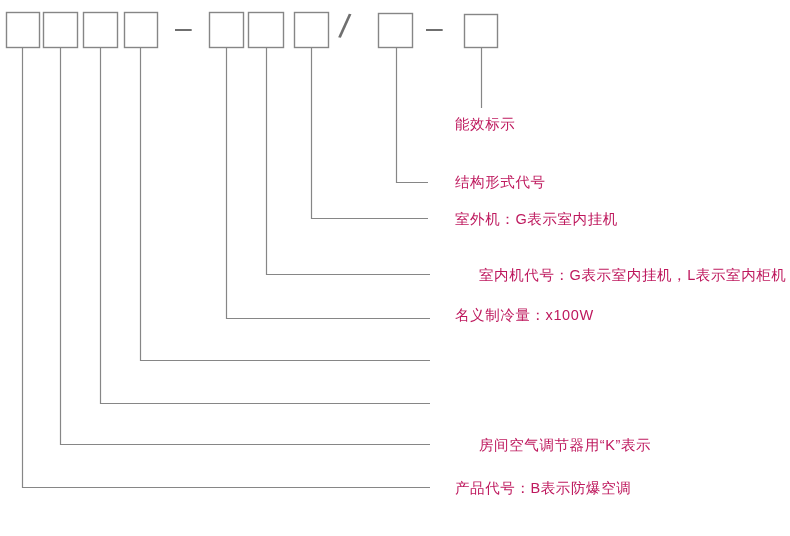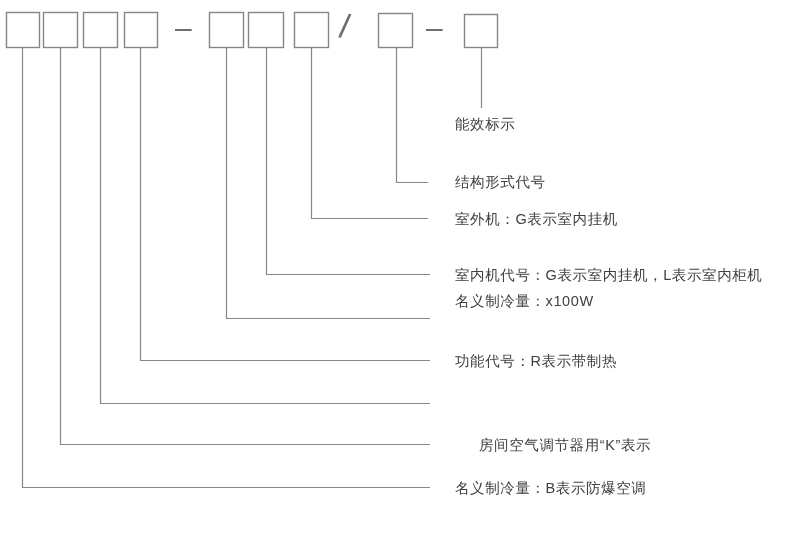--- a/index.html
+++ b/index.html
@@ -34,21 +34,21 @@
     font-size: 34px;
     line-height: 34px;
     transform: rotate(9deg);
   }
   .lbl {
     position: absolute;
     left: 455px;
     font-size: 14.5px;
     line-height: 18px;
     letter-spacing: 0.6px;
-    color: #404040;
+    color: #be185d;
     white-space: nowrap;
   }
 </style>
 </head>
 <body>
 
 <div class="canvas">
 
   <svg class="diagram-svg" width="790" height="536" viewBox="0 0 790 536">
     <g fill="none" stroke="#868686" stroke-width="1.4">
@@ -77,19 +77,18 @@
     </g>
   </svg>
 
   <span class="sep sep-dash" style="left:175px; top:13px;">–</span>
   <span class="sep sep-slash" style="left:340px; top:9px;">/</span>
   <span class="sep sep-dash" style="left:426px; top:13px;">–</span>
 
   <div class="lbl" style="top:115px;">能效标示</div>
   <div class="lbl" style="top:173px;">结构形式代号</div>
   <div class="lbl" style="top:210px;">室外机：G表示室内挂机</div>
-  <div class="lbl" style="top:266px;">室内机代号：G表示室内挂机，L表示室内柜机</div>
-  <div class="lbl" style="top:292px;">名义制冷量：x100W</div>
-  <div class="lbl" style="top:352px;">功能代号：R表示带制热</div>
+  <div class="lbl" style="top:266px;margin-left:24px;">室内机代号：G表示室内挂机，L表示室内柜机</div>
+  <div class="lbl" style="top:306px;">名义制冷量：x100W</div>
   <div class="lbl" style="top:436px;margin-left:24px;">房间空气调节器用“K”表示</div>
-  <div class="lbl" style="top:479px;">名义制冷量：B表示防爆空调</div>
+  <div class="lbl" style="top:479px;">产品代号：B表示防爆空调</div>
 
 </div>
 
 </body></html>

